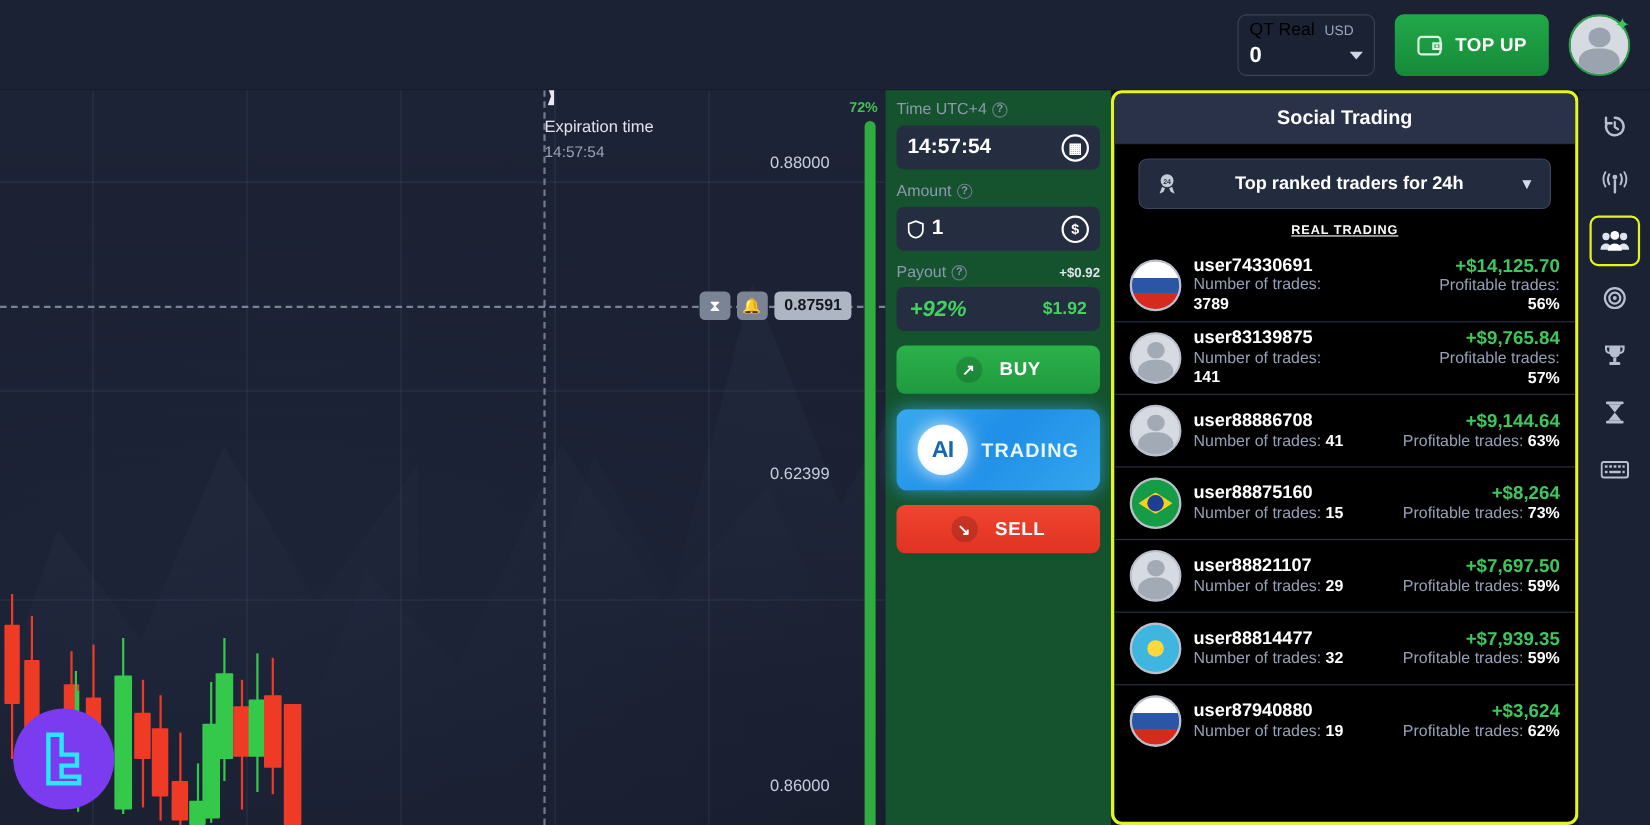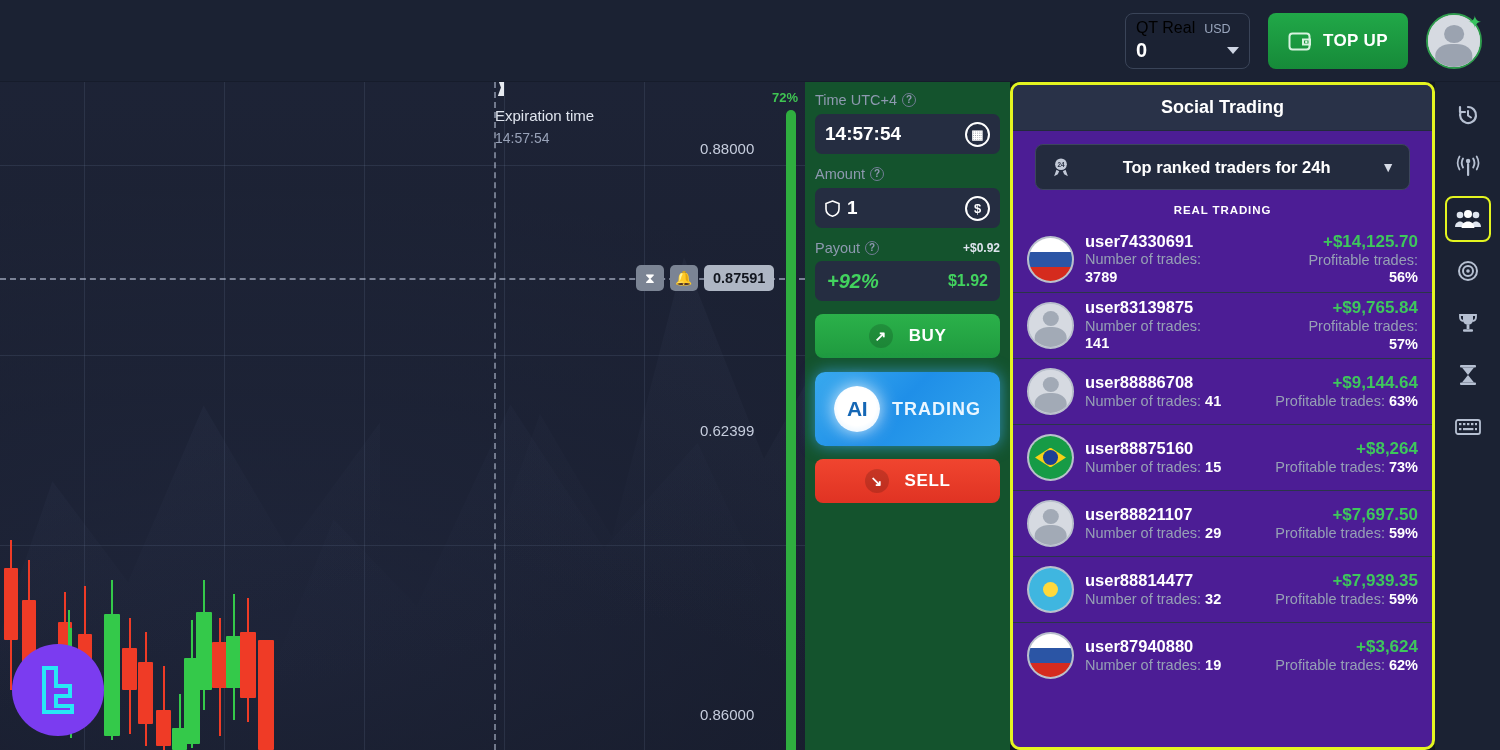--- a/index.html
+++ b/index.html
@@ -189,40 +189,40 @@
     background: radial-gradient(circle at 50% 45%, #ffffff 55%, #d8eeff 100%);
     box-shadow: 0 0 18px rgba(255,255,255,.85);
     display: flex; align-items: center; justify-content: center;
     color: #1567b5; font-size: 21px; font-weight: 700; letter-spacing: -.5px;
   }
   .ai-text { color: #eaf6ff; font-size: 18px; font-weight: 600; letter-spacing: 1px; }
 
   
   .social {
     position: absolute; left: 1010px; top: 82px; width: 425px; height: 668px;
-    background: #4c1d95; border: 3px solid #e4f520; border-radius: 10px;
+    background: #000000; border: 3px solid #e4f520; border-radius: 10px;
     overflow: hidden; display: flex; flex-direction: column;
   }
   .social-head {
     height: 46px; display: flex; align-items: center; justify-content: center;
     color: #fff; font-size: 18px; font-weight: 700; background: #293248;
     border-bottom: 1px solid #222a3c;
   }
   .social-filter-wrap { padding: 13px 22px 0 22px; }
   .social-filter {
     height: 46px; border: 1px solid #3c465c; border-radius: 8px;
     display: flex; align-items: center; padding: 0 14px; gap: 12px; cursor: pointer;
     background: #232b3e;
   }
   .medal-icon { width: 22px; height: 22px; }
   .filter-text { flex: 1; text-align: center; color: #fff; font-size: 16.5px; font-weight: 700; }
   .chev { color: #d6dbe6; font-size: 14px; }
   .real-trading {
     text-align: center; color: #fff; font-size: 11.5px; font-weight: 700;
-    letter-spacing: .9px; padding: 14px 0 10px 0;
+    letter-spacing: .9px; padding: 14px 0 10px 0; text-decoration: underline;
   }
   .rows { flex: 1; }
   .trow {
     display: flex; align-items: center; gap: 11px;
     padding: 8px 14px; border-top: 1px solid #2b3549; height: 66px;
   }
   .trow:first-child { border-top: none; }
   .tavatar {
     width: 47px; height: 47px; border-radius: 50%; flex: 0 0 47px;
     border: 2.5px solid #b9c0cc; overflow: hidden; position: relative; background: #d6dae1;

